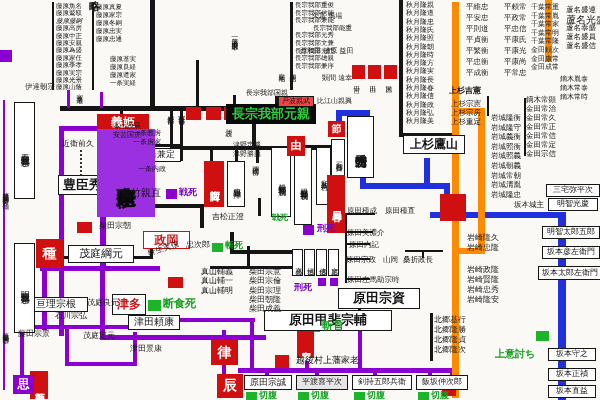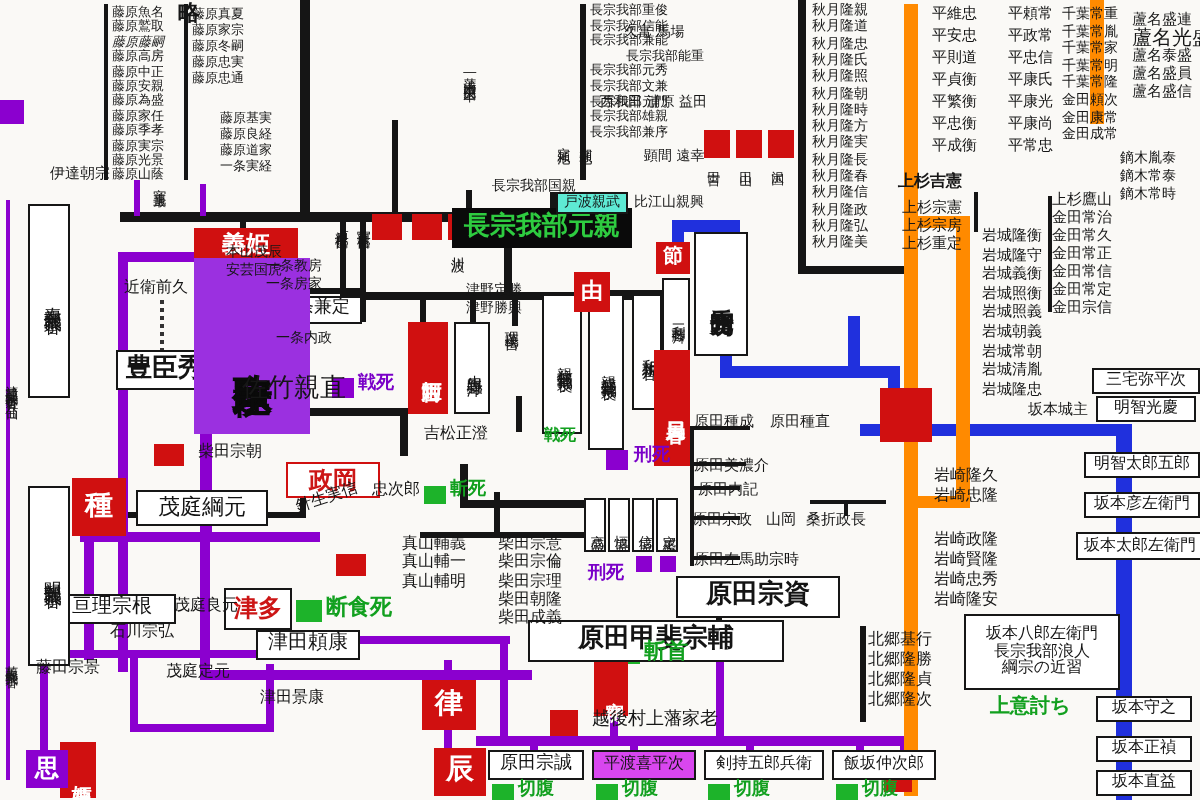--- a/index.html
+++ b/index.html
@@ -127,49 +127,47 @@
     <div class="seg" style="left: 536px; top: 331px; width: 13px; height: 10px; background: rgb(29, 179, 42);"></div>
     <div class="seg" style="left: 303px; top: 225px; width: 11px; height: 10px; background: rgb(139, 0, 207);"></div>
     <div class="seg" style="left: 318px; top: 278px; width: 8px; height: 8px; background: rgb(139, 0, 207);"></div>
     <div class="seg" style="left: 330px; top: 278px; width: 8px; height: 8px; background: rgb(139, 0, 207);"></div>
     <div class="seg" style="left: 166px; top: 189px; width: 11px; height: 10px; background: rgb(139, 0, 207);"></div>
     <div class="bx" style="left: 226px; top: 104px; width: 90px; height: 20px; font-size: 13px; background: rgb(10, 10, 10); color: rgb(46, 204, 64); border: none; font-weight: bold;">長宗我部元親</div>
     <div class="bx" style="left: 58px; top: 175px; width: 62px; height: 20px; font-size: 13px; background: rgb(255, 255, 255); color: rgb(20, 20, 20); border: 1.5px solid rgb(22, 22, 22); font-weight: bold;">豊臣秀吉</div>
     <div class="bx" style="left: 264px; top: 310px; width: 128px; height: 21px; font-size: 13px; background: rgb(255, 255, 255); color: rgb(20, 20, 20); border: 1.5px solid rgb(22, 22, 22); font-weight: bold;">原田甲斐宗輔</div>
     <div class="bx" style="left: 338px; top: 288px; width: 82px; height: 21px; font-size: 13px; background: rgb(255, 255, 255); color: rgb(20, 20, 20); border: 1.5px solid rgb(22, 22, 22); font-weight: bold;">原田宗資</div>
     <div class="bx vert" style="left: 347px; top: 116px; width: 27px; height: 62px; font-size: 12px; background: rgb(255, 255, 255); color: rgb(20, 20, 20); border: 1.5px solid rgb(22, 22, 22); font-weight: bold;">明智光秀</div>
+    <div class="bx" style="left: 403px; top: 135px; width: 62px; height: 19px; font-size: 12px; background: rgb(255, 255, 255); color: rgb(20, 20, 20); border: 1.5px solid rgb(22, 22, 22); font-weight: bold;">上杉鷹山</div>
     <div class="bx" style="left: 68px; top: 245px; width: 66px; height: 18px; font-size: 11px; background: rgb(255, 255, 255); color: rgb(20, 20, 20); border: 1.5px solid rgb(22, 22, 22);">茂庭綱元</div>
     <div class="bx" style="left: 24px; top: 297px; width: 64px; height: 15px; font-size: 10px; background: rgb(255, 255, 255); color: rgb(20, 20, 20); border: 1.5px solid rgb(22, 22, 22);">亘理宗根</div>
     <div class="bx" style="left: 128px; top: 315px; width: 52px; height: 15px; font-size: 10px; background: rgb(255, 255, 255); color: rgb(20, 20, 20); border: 1.5px solid rgb(22, 22, 22);">津田頼康</div>
     <div class="bx" style="left: 133px; top: 148px; width: 48px; height: 14px; font-size: 9px; background: rgb(255, 255, 255); color: rgb(20, 20, 20); border: 1.5px solid rgb(22, 22, 22);">一条兼定</div>
-    <div class="bx" style="left: 278px; top: 96px; width: 36px; height: 11px; font-size: 7px; background: #5eead4; color: rgb(20, 20, 20); border: 1.5px solid rgb(22, 22, 22);">戸波親武</div>
+    <div class="bx" style="left: 278px; top: 96px; width: 36px; height: 11px; font-size: 7px; background: #ef4444; color: rgb(20, 20, 20); border: 1.5px solid rgb(22, 22, 22);">戸波親武</div>
     <div class="bx vert" style="left: 331px; top: 139px; width: 14px; height: 40px; font-size: 7px; background: rgb(255, 255, 255); color: rgb(20, 20, 20); border: 1.5px solid rgb(22, 22, 22);">斉藤利三</div>
     <div class="bx vert" style="left: 14px; top: 102px; width: 21px; height: 97px; font-size: 9px; background: rgb(255, 255, 255); color: rgb(20, 20, 20); border: 1.5px solid rgb(22, 22, 22);">香宗我部親泰</div>
     <div class="bx vert" style="left: 14px; top: 243px; width: 21px; height: 90px; font-size: 9px; background: rgb(255, 255, 255); color: rgb(20, 20, 20); border: 1.5px solid rgb(22, 22, 22);">香宗我部親明</div>
     <div class="bx vert" style="left: 271px; top: 147px; width: 20px; height: 70px; font-size: 8px; background: rgb(255, 255, 255); color: rgb(20, 20, 20); border: 1.5px solid rgb(22, 22, 22);">長宗我部信親</div>
     <div class="bx vert" style="left: 294px; top: 147px; width: 18px; height: 78px; font-size: 8px; background: rgb(255, 255, 255); color: rgb(20, 20, 20); border: 1.5px solid rgb(22, 22, 22);">長宗我部盛親</div>
     <div class="bx vert" style="left: 316px; top: 147px; width: 15px; height: 58px; font-size: 8px; background: rgb(255, 255, 255); color: rgb(20, 20, 20); border: 1.5px solid rgb(22, 22, 22);">香川親和</div>
     <div class="bx vert" style="left: 227px; top: 161px; width: 18px; height: 46px; font-size: 8px; background: rgb(255, 255, 255); color: rgb(20, 20, 20); border: 1.5px solid rgb(22, 22, 22);">津野親忠</div>
     <div class="bx vert" style="left: 292px; top: 249px; width: 11px; height: 27px; font-size: 7px; background: rgb(255, 255, 255); color: rgb(20, 20, 20); border: 1.5px solid rgb(22, 22, 22);">盛高</div>
     <div class="bx vert" style="left: 304px; top: 249px; width: 11px; height: 27px; font-size: 7px; background: rgb(255, 255, 255); color: rgb(20, 20, 20); border: 1.5px solid rgb(22, 22, 22);">盛恒</div>
     <div class="bx vert" style="left: 316px; top: 249px; width: 11px; height: 27px; font-size: 7px; background: rgb(255, 255, 255); color: rgb(20, 20, 20); border: 1.5px solid rgb(22, 22, 22);">盛信</div>
     <div class="bx vert" style="left: 328px; top: 249px; width: 11px; height: 27px; font-size: 7px; background: rgb(255, 255, 255); color: rgb(20, 20, 20); border: 1.5px solid rgb(22, 22, 22);">盛定</div>
     <div class="bx" style="left: 546px; top: 184px; width: 54px; height: 13px; font-size: 8px; background: rgb(255, 255, 255); color: rgb(20, 20, 20); border: 1.5px solid rgb(22, 22, 22);">三宅弥平次</div>
     <div class="bx" style="left: 548px; top: 198px; width: 50px; height: 13px; font-size: 8px; background: rgb(255, 255, 255); color: rgb(20, 20, 20); border: 1.5px solid rgb(22, 22, 22);">明智光慶</div>
     <div class="bx" style="left: 542px; top: 226px; width: 58px; height: 13px; font-size: 8px; background: rgb(255, 255, 255); color: rgb(20, 20, 20); border: 1.5px solid rgb(22, 22, 22);">明智太郎五郎</div>
     <div class="bx" style="left: 542px; top: 246px; width: 58px; height: 13px; font-size: 8px; background: rgb(255, 255, 255); color: rgb(20, 20, 20); border: 1.5px solid rgb(22, 22, 22);">坂本彦左衛門</div>
     <div class="bx" style="left: 538px; top: 266px; width: 64px; height: 14px; font-size: 8px; background: rgb(255, 255, 255); color: rgb(20, 20, 20); border: 1.5px solid rgb(22, 22, 22);">坂本太郎左衛門</div>
-    <div class="bx" style="left: 482px; top: 307px; width: 78px; height: 38px; font-size: 8px; background: rgb(255, 255, 255); color: rgb(20, 20, 20); border: 1.5px solid rgb(22, 22, 22);">坂本八郎左衛門
-長宗我部浪人
-綱宗の近習</div>
     <div class="bx" style="left: 548px; top: 348px; width: 48px; height: 13px; font-size: 8px; background: rgb(255, 255, 255); color: rgb(20, 20, 20); border: 1.5px solid rgb(22, 22, 22);">坂本守之</div>
     <div class="bx" style="left: 548px; top: 368px; width: 48px; height: 13px; font-size: 8px; background: rgb(255, 255, 255); color: rgb(20, 20, 20); border: 1.5px solid rgb(22, 22, 22);">坂本正禎</div>
     <div class="bx" style="left: 548px; top: 385px; width: 48px; height: 13px; font-size: 8px; background: rgb(255, 255, 255); color: rgb(20, 20, 20); border: 1.5px solid rgb(22, 22, 22);">坂本直益</div>
     <div class="bx" style="left: 244px; top: 375px; width: 48px; height: 15px; font-size: 9px; background: rgb(255, 255, 255); color: rgb(20, 20, 20); border: 1.5px solid rgb(22, 22, 22);">原田宗誠</div>
-    <div class="bx" style="left: 296px; top: 375px; width: 52px; height: 15px; font-size: 8px; background: #d946ef; color: rgb(20, 20, 20); border: 1.5px solid rgb(22, 22, 22);">平渡喜平次</div>
+    <div class="bx" style="left: 296px; top: 375px; width: 52px; height: 15px; font-size: 8px; background: #e5e5e5; color: rgb(20, 20, 20); border: 1.5px solid rgb(22, 22, 22);">平渡喜平次</div>
     <div class="bx" style="left: 352px; top: 375px; width: 60px; height: 15px; font-size: 8px; background: rgb(255, 255, 255); color: rgb(20, 20, 20); border: 1.5px solid rgb(22, 22, 22);">剣持五郎兵衛</div>
     <div class="bx" style="left: 416px; top: 375px; width: 52px; height: 15px; font-size: 8px; background: rgb(255, 255, 255); color: rgb(20, 20, 20); border: 1.5px solid rgb(22, 22, 22);">飯坂仲次郎</div>
     <div class="bx" style="left: 97px; top: 114px; width: 52px; height: 17px; font-size: 12px; background: rgb(208, 16, 16); color: rgb(255, 255, 255); border: none; font-weight: bold;">義姫</div>
     <div class="bx vert" style="left: 204px; top: 161px; width: 20px; height: 46px; font-size: 10px; background: rgb(208, 16, 16); color: rgb(255, 255, 255); border: none; font-weight: bold;">阿古姫</div>
     <div class="bx vert" style="left: 327px; top: 175px; width: 18px; height: 58px; font-size: 10px; background: rgb(208, 16, 16); color: rgb(255, 255, 255); border: none; font-weight: bold;">春日局</div>
     <div class="bx" style="left: 328px; top: 121px; width: 17px; height: 16px; font-size: 10px; background: rgb(208, 16, 16); color: rgb(255, 255, 255); border: none; font-weight: bold;">節</div>
     <div class="bx" style="left: 287px; top: 136px; width: 18px; height: 20px; font-size: 11px; background: rgb(208, 16, 16); color: rgb(255, 255, 255); border: none; font-weight: bold;">由</div>
     <div class="bx" style="left: 36px; top: 239px; width: 27px; height: 29px; font-size: 14px; background: rgb(208, 16, 16); color: rgb(255, 255, 255); border: none; font-weight: bold;">種</div>
     <div class="bx" style="left: 211px; top: 340px; width: 27px; height: 25px; font-size: 14px; background: rgb(208, 16, 16); color: rgb(255, 255, 255); border: none; font-weight: bold;">律</div>
     <div class="bx" style="left: 217px; top: 374px; width: 26px; height: 24px; font-size: 14px; background: rgb(208, 16, 16); color: rgb(255, 255, 255); border: none; font-weight: bold;">辰</div>
@@ -194,21 +192,21 @@
     <div class="txt vert" style="left: 166px; top: 112px; font-size: 7px;">吉良親貞</div>
     <div class="txt vert" style="left: 177px; top: 112px; font-size: 7px;">吉良親実</div>
     <div class="txt vert" style="left: 224px; top: 124px; font-size: 7px;">波川</div>
     <div class="txt vert" style="left: 76px; top: 92px; font-size: 6.5px;">最上義守</div>
     <div class="txt" style="left: 113px; top: 123px; font-size: 7px;">本山茂辰</div>
     <div class="txt" style="left: 113px; top: 132px; font-size: 7px;">安芸国虎</div>
     <div class="txt" style="left: 133px; top: 130px; font-size: 7px;">一条教房</div>
     <div class="txt" style="left: 133px; top: 139px; font-size: 7px;">一条房家</div>
     <div class="txt" style="left: 138px; top: 166px; font-size: 7px;">一条内政</div>
     <div class="txt" style="left: 62px; top: 140px; font-size: 8px;">近衛前久</div>
-    <div class="txt" style="left: 121px; top: 188px; font-size: 13px;">佐竹親直</div>
+    <div class="txt" style="left: 121px; top: 188px; font-size: 10px;">佐竹親直</div>
     <div class="txt" style="left: 233px; top: 142px; font-size: 7px;">津野定勝</div>
     <div class="txt" style="left: 233px; top: 151px; font-size: 7px;">津野勝興</div>
     <div class="txt vert" style="left: 251px; top: 163px; font-size: 7px;">吉松茂理</div>
     <div class="txt" style="left: 317px; top: 98px; font-size: 7px;">比江山親興</div>
     <div class="txt" style="left: 212px; top: 213px; font-size: 8px;">吉松正澄</div>
     <div class="txt" style="left: 99px; top: 222px; font-size: 8px;">柴田宗朝</div>
     <div class="txt" style="left: 186px; top: 241px; font-size: 8px;">忠次郎</div>
     <div class="txt" style="left: 147px; top: 250px; font-size: 8px; transform: rotate(-18deg); transform-origin: left top;">針生実信</div>
     <div class="txt" style="left: 87px; top: 299px; font-size: 8px;">茂庭良元</div>
     <div class="txt" style="left: 55px; top: 312px; font-size: 8px;">石川宗弘</div>
@@ -317,21 +315,21 @@
     <div class="txt" style="left: 560px; top: 94px; font-size: 7px;">鏑木常時</div>
     <div class="txt" style="left: 491px; top: 114px; font-size: 7.5px;">岩城隆衡</div>
     <div class="txt" style="left: 491px; top: 123.6px; font-size: 7.5px;">岩城隆守</div>
     <div class="txt" style="left: 491px; top: 133.2px; font-size: 7.5px;">岩城義衡</div>
     <div class="txt" style="left: 491px; top: 142.8px; font-size: 7.5px;">岩城照衡</div>
     <div class="txt" style="left: 491px; top: 152.4px; font-size: 7.5px;">岩城照義</div>
     <div class="txt" style="left: 491px; top: 162px; font-size: 7.5px;">岩城朝義</div>
     <div class="txt" style="left: 491px; top: 171.6px; font-size: 7.5px;">岩城常朝</div>
     <div class="txt" style="left: 491px; top: 181.2px; font-size: 7.5px;">岩城清胤</div>
     <div class="txt" style="left: 491px; top: 190.8px; font-size: 7.5px;">岩城隆忠</div>
-    <div class="txt" style="left: 526px; top: 96px; font-size: 7.5px;">上杉鷹山</div>
+    <div class="txt" style="left: 526px; top: 96px; font-size: 7.5px;">鏑木常顕</div>
     <div class="txt" style="left: 526px; top: 105px; font-size: 7.5px;">金田常治</div>
     <div class="txt" style="left: 526px; top: 114px; font-size: 7.5px;">金田常久</div>
     <div class="txt" style="left: 526px; top: 123px; font-size: 7.5px;">金田常正</div>
     <div class="txt" style="left: 526px; top: 132px; font-size: 7.5px;">金田常信</div>
     <div class="txt" style="left: 526px; top: 141px; font-size: 7.5px;">金田常定</div>
     <div class="txt" style="left: 526px; top: 150px; font-size: 7.5px;">金田宗信</div>
     <div class="txt" style="left: 451px; top: 100px; font-size: 7.5px;">上杉宗憲</div>
     <div class="txt" style="left: 451px; top: 108.8px; font-size: 7.5px;">上杉宗房</div>
     <div class="txt" style="left: 451px; top: 117.6px; font-size: 7.5px;">上杉重定</div>
     <div class="txt" style="left: 467px; top: 234px; font-size: 8px;">岩崎隆久</div>

